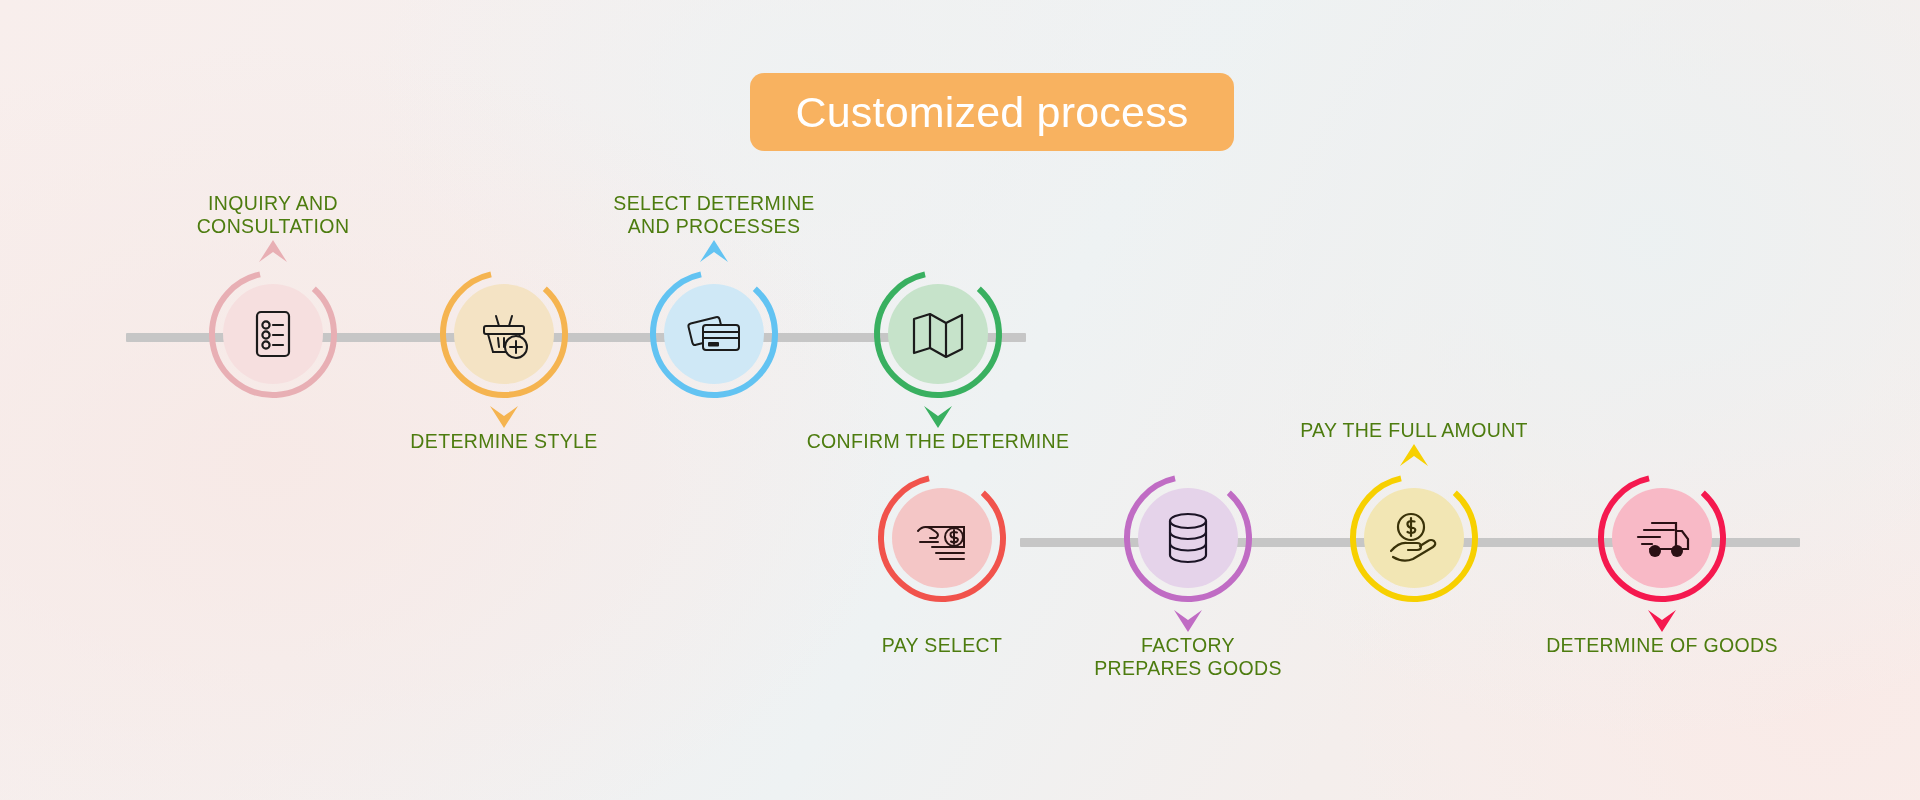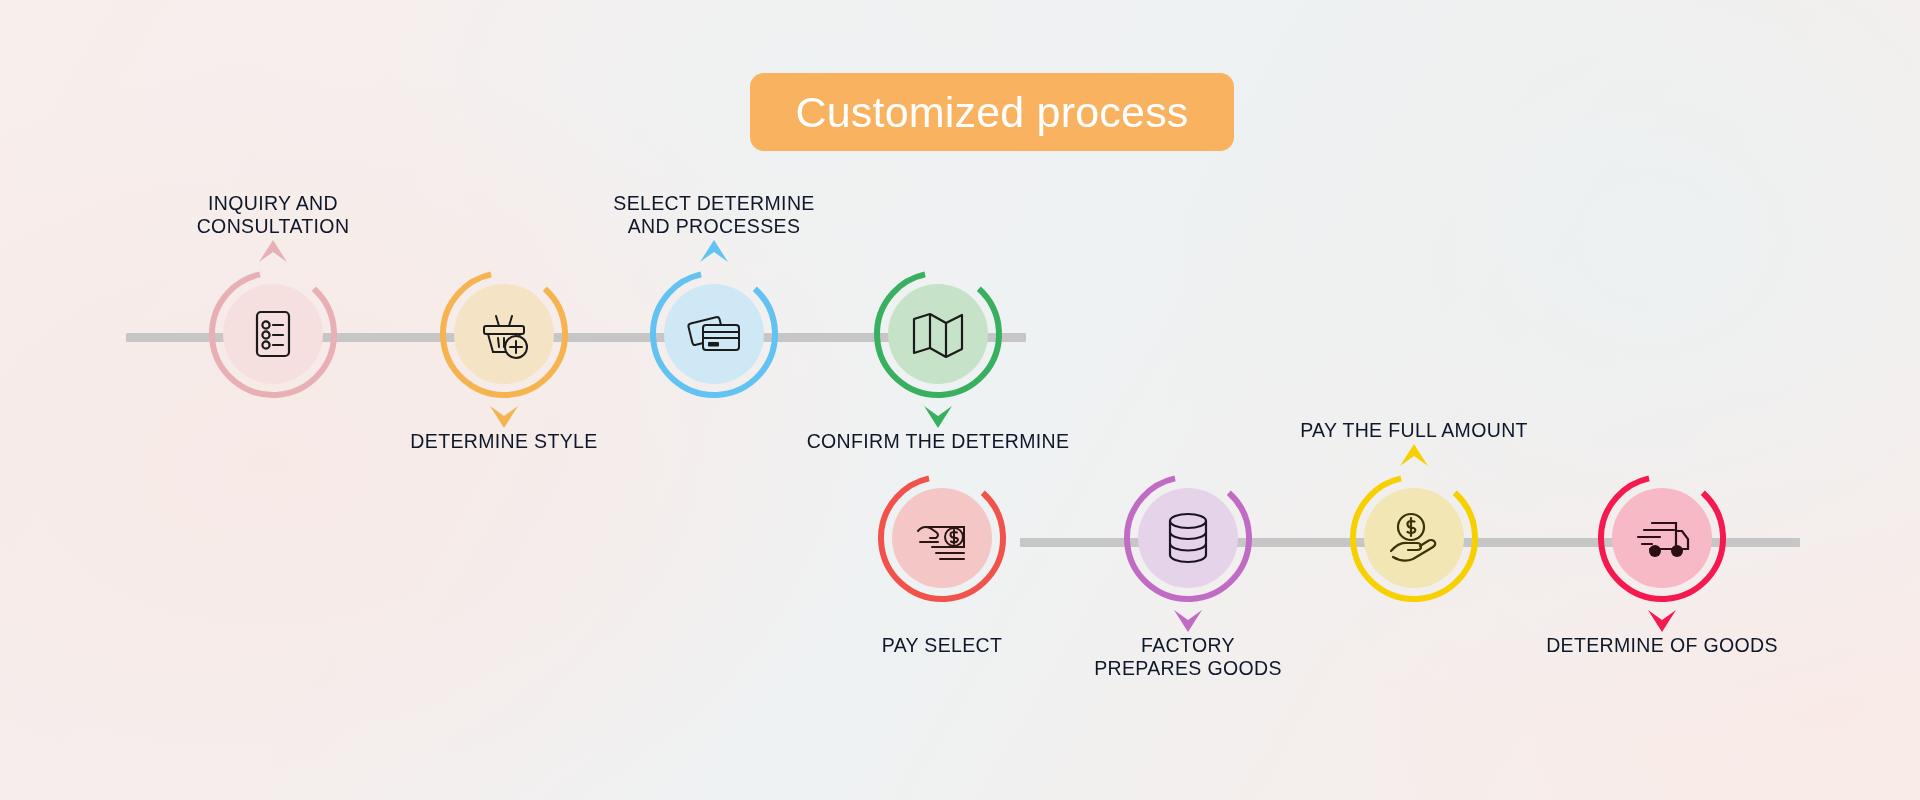--- a/index.html
+++ b/index.html
@@ -90,21 +90,21 @@
     width: 132px; height: 132px;
     display: flex;
     align-items: center;
     justify-content: center;
   }
   .glyph svg { display: block; }
 
   .step-label {
     position: absolute;
     text-align: center;
-    color: #0f172a;
+    color: #4d7c0f;
     font-size: 19.5px;
     letter-spacing: 0.35px;
     line-height: 1.18;
     white-space: pre-line;
     width: 420px;
     left: -210px;
   }
   .step-label.above { bottom: 96px; }
   .step-label.below { top: 96px; text-align: center; }
 

